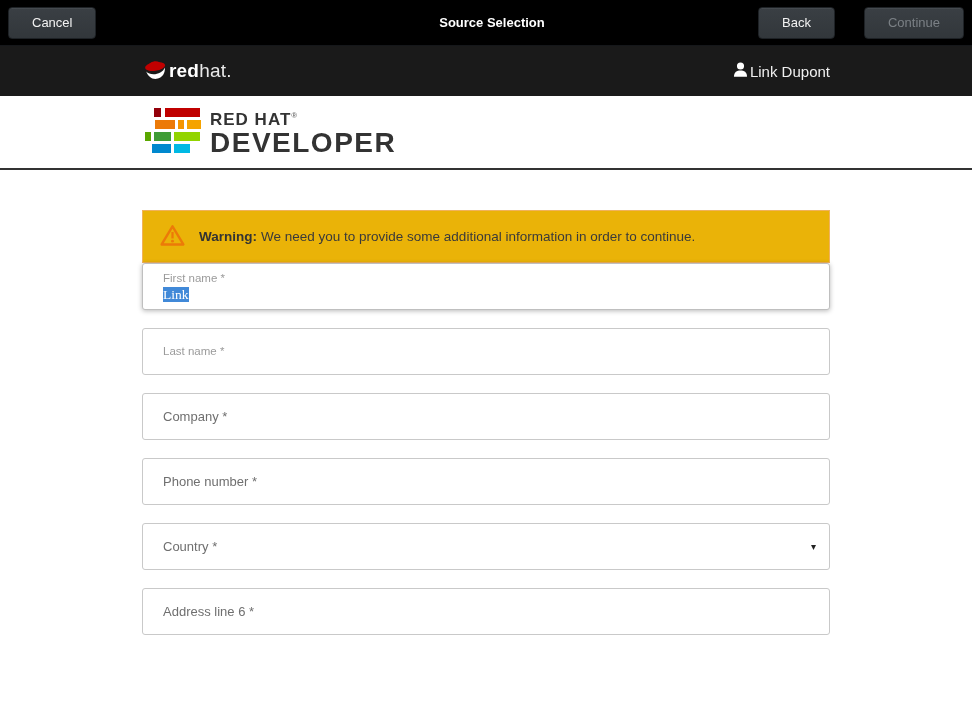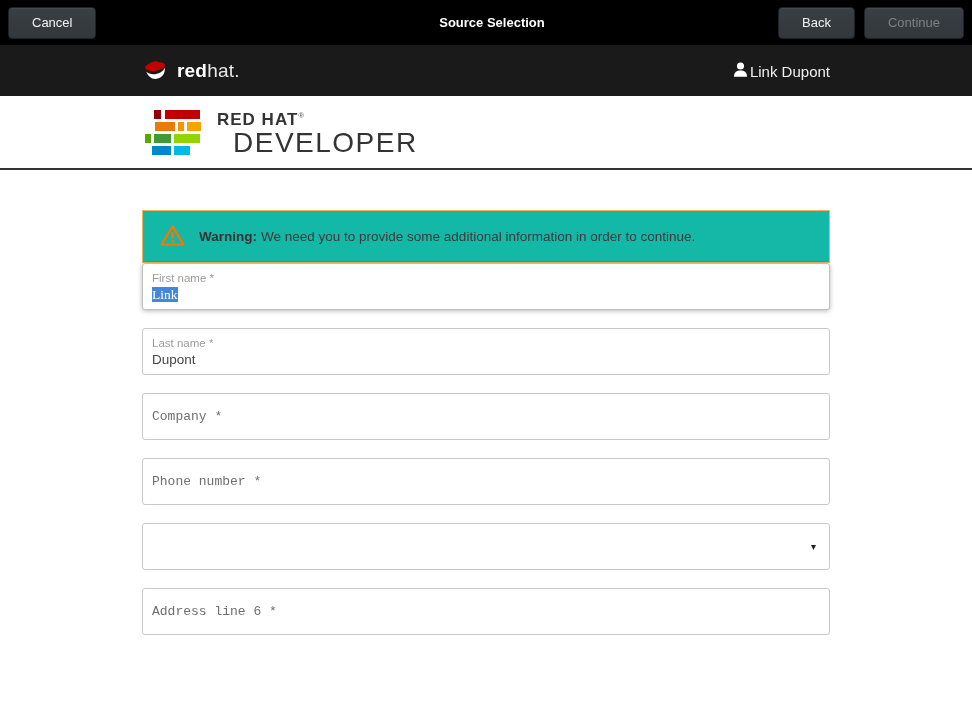--- a/index.html
+++ b/index.html
@@ -20,72 +20,72 @@
     border:1px solid #1e2226; border-radius:4px;
     box-shadow:inset 0 1px 0 rgba(255,255,255,0.06);
     color:#f2f2f2; font-size:13px; font-family:inherit;
     height:32px; padding:0 23px; cursor:pointer;
   }
   .ibtn.disabled { color:#7b8085;margin-left:9px; }
   .installer-title {
     position:absolute; left:12px; right:0; text-align:center;
     color:#ffffff; font-weight:bold; font-size:13px; pointer-events:none;
   }
-  .installer-right { margin-left:auto; display:flex; gap:0; }
+  .installer-right { margin-left:auto; display:flex; gap:20px; }
   
   .navbar { height:50px; background:#1a1a1a; }
   .container { width:688px; margin:0 auto; }
   .navbar .container { height:100%; display:flex; align-items:center; justify-content:space-between; }
-  .brand { display:flex; align-items:center; gap:8px; cursor:pointer; }
+  .brand { display:flex; align-items:center; cursor:pointer; }
   .brand-text { color:#ffffff; font-size:19px; letter-spacing:0.2px; }
   .brand-text .b1 { font-weight:bold; }
   .brand-text .b2 { font-weight:normal; color:#e8e8e8; }
   .user { display:flex; align-items:center; color:#f0f0f0; font-size:15px; cursor:pointer; }
   
   .site-header { height:74px; background:#ffffff; border-bottom:2px solid #333333; display:flex; align-items:center; }
-  .dev-logo { display:flex; align-items:center; gap:13px; }
+  .dev-logo { display:flex; align-items:flex-start; gap:6px; }
   .bars { position:relative; width:62px; height:46px; }
   .bars span { position:absolute; height:9px; }
   .r1a{left:12px;top:1px;width:7px;background:#93000a;}
   .r1b{left:23px;top:1px;width:35px;background:#c00000;}
   .r2a{left:13px;top:13px;width:20px;background:#ec7a08;}
   .r2b{left:36px;top:13px;width:6px;background:#f49500;}
   .r2c{left:45px;top:13px;width:14px;background:#f5a300;}
   .r3a{left:3px;top:25px;width:6px;background:#5aa700;}
   .r3b{left:12px;top:25px;width:17px;background:#3f9c35;}
   .r3c{left:32px;top:25px;width:26px;background:#92d400;}
   .r4a{left:10px;top:37px;width:19px;background:#0088ce;}
   .r4b{left:32px;top:37px;width:16px;background:#00b9e4;}
   .dev-logo-text .l1 { font-size:17px; font-weight:bold; color:#333333; letter-spacing:1px; line-height:17px; }
   .dev-logo-text .l1 sup { font-size:8px; color:#777777; }
-  .dev-logo-text .l2 { font-size:28px; font-weight:normal; color:#333333; letter-spacing:1.5px; line-height:28px; margin-top:2px;margin-left:16px; }
+  .dev-logo-text .l2 { font-size:28px; font-weight:bold; color:#333333; letter-spacing:1.5px; line-height:28px; margin-top:2px; }
   
   .content { padding-top:40px; background:#ffffff; }
   .alert {
-    height:53px; background:#14b8a6; border:1px solid #f0b25c;
+    height:53px; background:#eab308; border:1px solid #f0b25c;
     display:flex; align-items:center; padding:0 17px; gap:14px;
     font-size:13.5px; color:#3a3a3a;
   }
   .alert .atitle { font-weight:bold; margin-right:4px; color:#333; }
   h1.page-title {
     font-size:29px; font-weight:600; color:#333333;
     letter-spacing:-0.2px; margin:15px 0 19px 0; line-height:36px;
   }
   .field {
     width:688px; height:47px; background:#ffffff;
     border:1px solid #c9c9c9; border-radius:3px;
-    margin-bottom:18px; padding:0 9px;
+    margin-bottom:18px; padding:0 20px;
     display:flex; flex-direction:column; justify-content:center;
     position:relative; cursor:text;
   }
   .field.focused { border-color:#bfbfbf; box-shadow:0 1px 5px rgba(0,0,0,0.28); }
   .flabel { font-size:11.5px; color:#9b9b9b; line-height:15px; }
   .fvalue { font-size:13.5px; color:#464646; line-height:17px; }
   .selected-text { background:#4189d8; color:#ffffff;font-family:Liberation Serif, serif; }
-  .plabel { font-size:13px; color:#6f6f6f;font-family:Liberation Mono, monospace; }
+  .plabel { font-size:13px; color:#6f6f6f; }
   .field.select { cursor:pointer; }
   .caret { position:absolute; right:13px; top:50%; transform:translateY(-50%); font-size:10px; color:#222222; line-height:10px; }
 </style>
 </head>
 <body>
 
 <div class="installer-bar">
   <button class="ibtn">Cancel</button>
   <div class="installer-title">Source Selection</div>
   <div class="installer-right">
@@ -158,32 +158,32 @@
     </div>
 
 
     <div class="field focused">
       <div class="flabel">First name *</div>
       <div class="fvalue"><span class="selected-text">Link</span></div>
     </div>
 
     <div class="field">
       <div class="flabel">Last name *</div>
-      <div class="fvalue">Dupont</div>
     </div>
 
     <div class="field">
       <div class="plabel">Company *</div>
     </div>
 
     <div class="field">
       <div class="plabel">Phone number *</div>
     </div>
 
     <div class="field select">
+      <div class="plabel">Country *</div>
       <span class="caret">▾</span>
     </div>
 
     <div class="field">
       <div class="plabel">Address line 6 *</div>
     </div>
 
   </div>
 </div>
 

